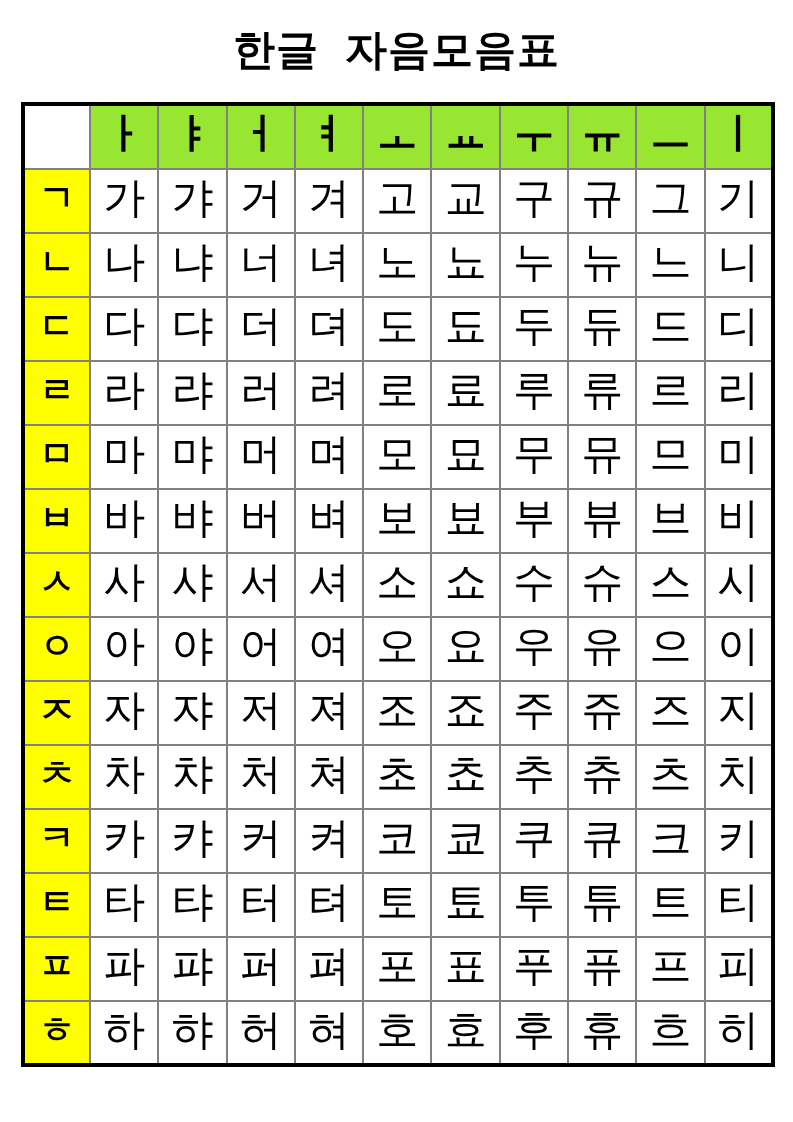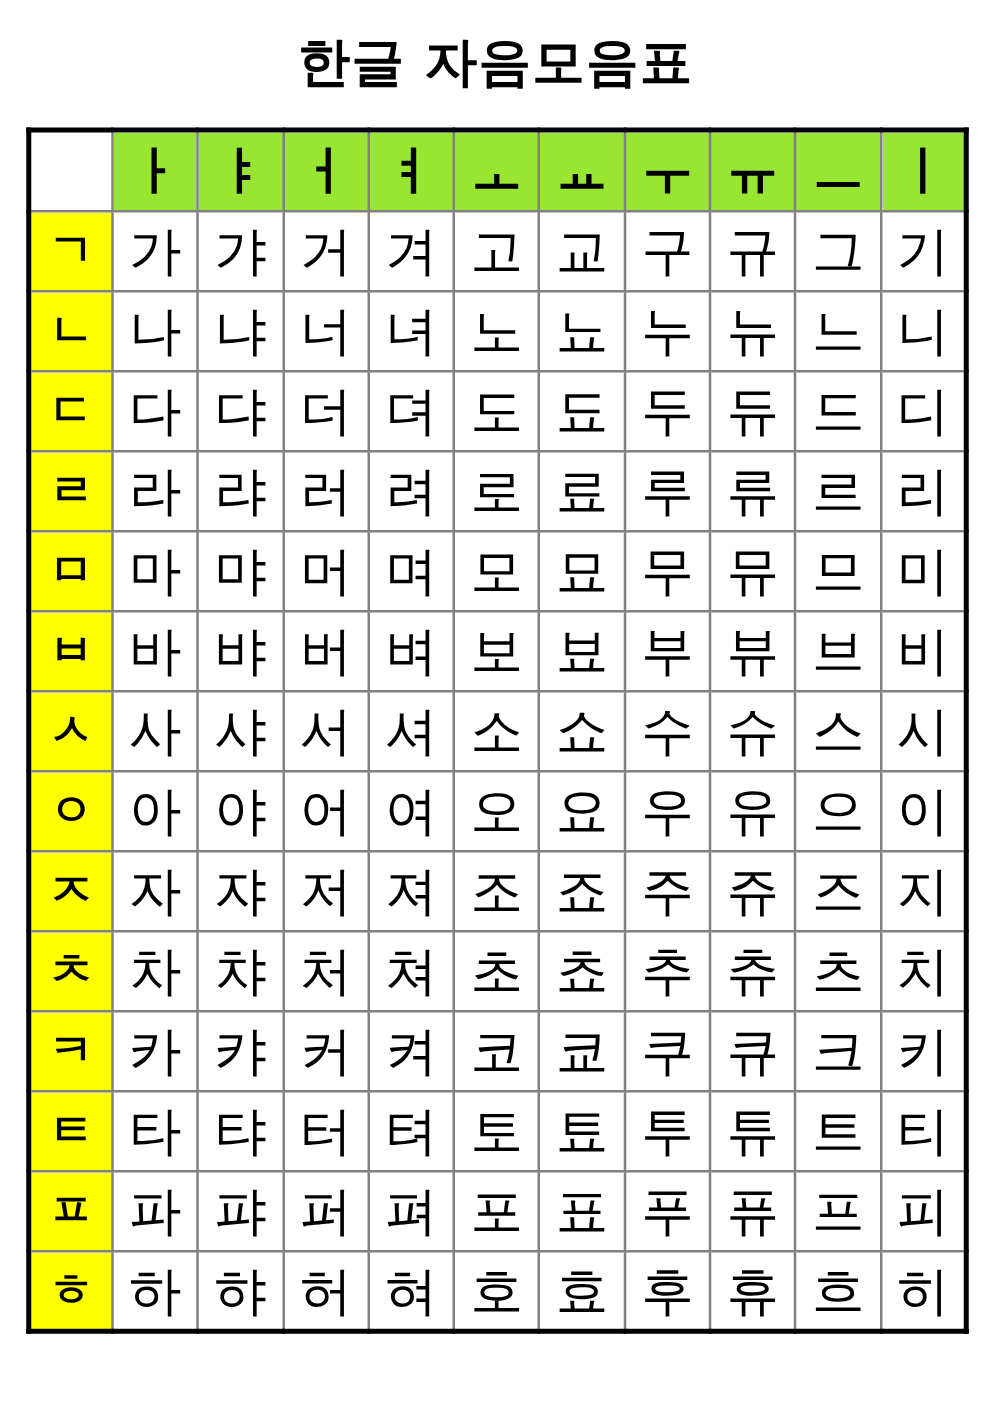--- a/index.html
+++ b/index.html
@@ -7,20 +7,21 @@
     padding: 0;
     background: #ffffff;
     font-family: "DejaVu Sans", "Liberation Sans", sans-serif;
   }
   .page {
     position: relative;
     width: 793px;
     height: 1122px;
     background: var(--page-bg, #ffffff);
     overflow: hidden;
+    font-family: Liberation Mono, monospace;
   }
   .page-title {
     position: absolute;
     top: 22px;
     left: 0;
     width: 100%;
     margin: 0;
     text-align: center;
     font-size: 42px;
     font-weight: bold;

